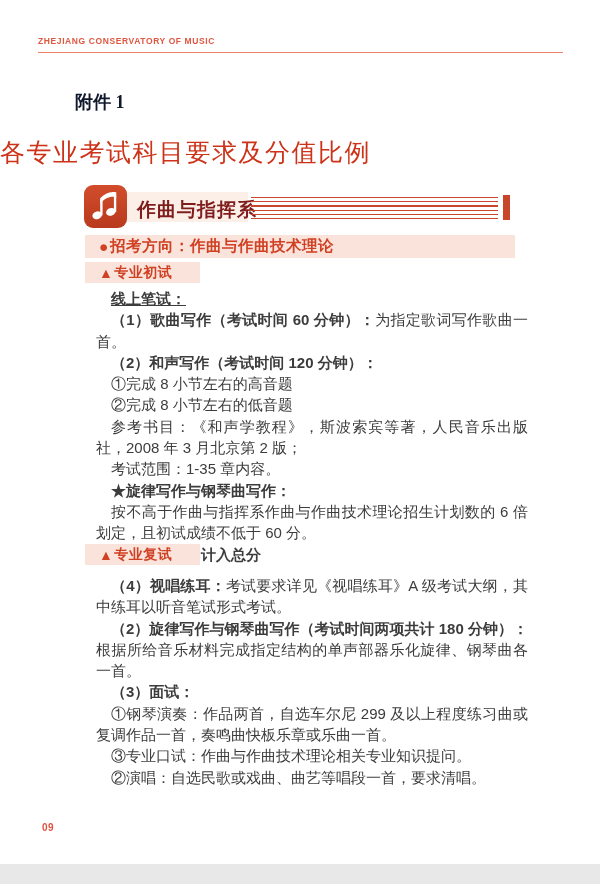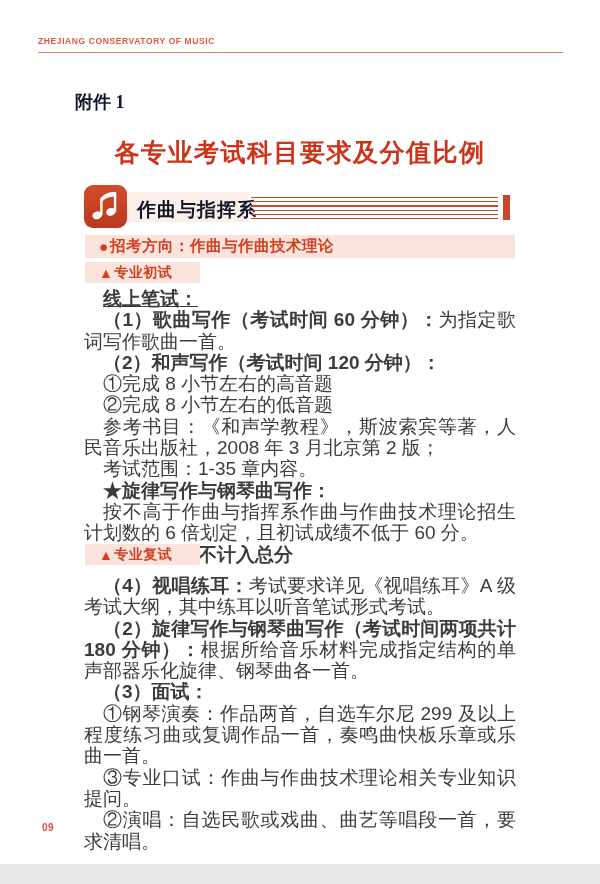--- a/index.html
+++ b/index.html
@@ -20,36 +20,36 @@
     background:#ec8168;
   }
   
   .attachment {
     position:absolute; left:75px; top:90px;
     font-family:"Liberation Serif", serif; font-weight:bold;
     font-size:18px; color:#0f172a;
   }
   .page-title {
     position:absolute; left:0; top:136px; width:100%;
-    text-align:center; font-family:"Liberation Serif", serif;
-    font-weight:bold; font-size:25px; letter-spacing:1.5px; color:#cc3318;
+    font-family:"Liberation Serif", serif;
+    font-weight:normal; font-size:25px; letter-spacing:1.5px; color:#cc3318;
   }
   
   .dept-lightband {
     position:absolute; left:104px; top:192px; width:144px; height:30px;
     background:#fcefe8;
   }
   .dept-icon {
     position:absolute; left:84px; top:185px; width:43px; height:43px;
     border-radius:9px; background:linear-gradient(180deg,#d14c2b,#b93a1e);
   }
   .dept-icon svg { position:absolute; left:0; top:0; width:43px; height:43px; }
   .dept-name {
     position:absolute; left:137px; top:197px;
-    font-size:19px; font-weight:bold; letter-spacing:1px; color:#0f172a;
+    font-size:19px; font-weight:bold; letter-spacing:1px; color:#7f1d1d;
   }
   .staff-lines {
     position:absolute; left:251px; top:197px; width:247px; height:22px;
     background:repeating-linear-gradient(to bottom,
       #c8472b 0px, #c8472b 1.2px, transparent 1.2px, transparent 4.2px);
   }
   .staff-endbar {
     position:absolute; left:503px; top:195px; width:7px; height:25px;
     background:#c8472b;
   }
@@ -61,22 +61,22 @@
   .band-direction {
     left:85px; top:235px; width:430px; height:23px;
     font-size:15.5px; padding-left:14px; letter-spacing:0.5px;
   }
   .band-sub { width:115px; height:21px; font-size:14px; padding-left:14px; letter-spacing:0.5px; }
   .band-initial { left:85px; top:262px; }
   .band-final   { left:85px; top:544px; }
   .band .glyph { margin-right:1px; }
   
   .body-block {
-    position:absolute; left:84px; width:432px;
-    font-size:19px; line-height:21.3px; color:#3c3c3c;
+    position:absolute; left:96px; width:432px;
+    font-size:15px; line-height:21.3px; color:#3c3c3c;
     text-align:justify;
   }
   .body-initial { top:288px; }
   .body-final   { top:575px; }
   .para { text-indent:1em; }
   .para .lead { font-weight:bold; }
   .para.u .lead { text-decoration:underline; }
   
   .page-number {
     position:absolute; left:42px; top:822px;

